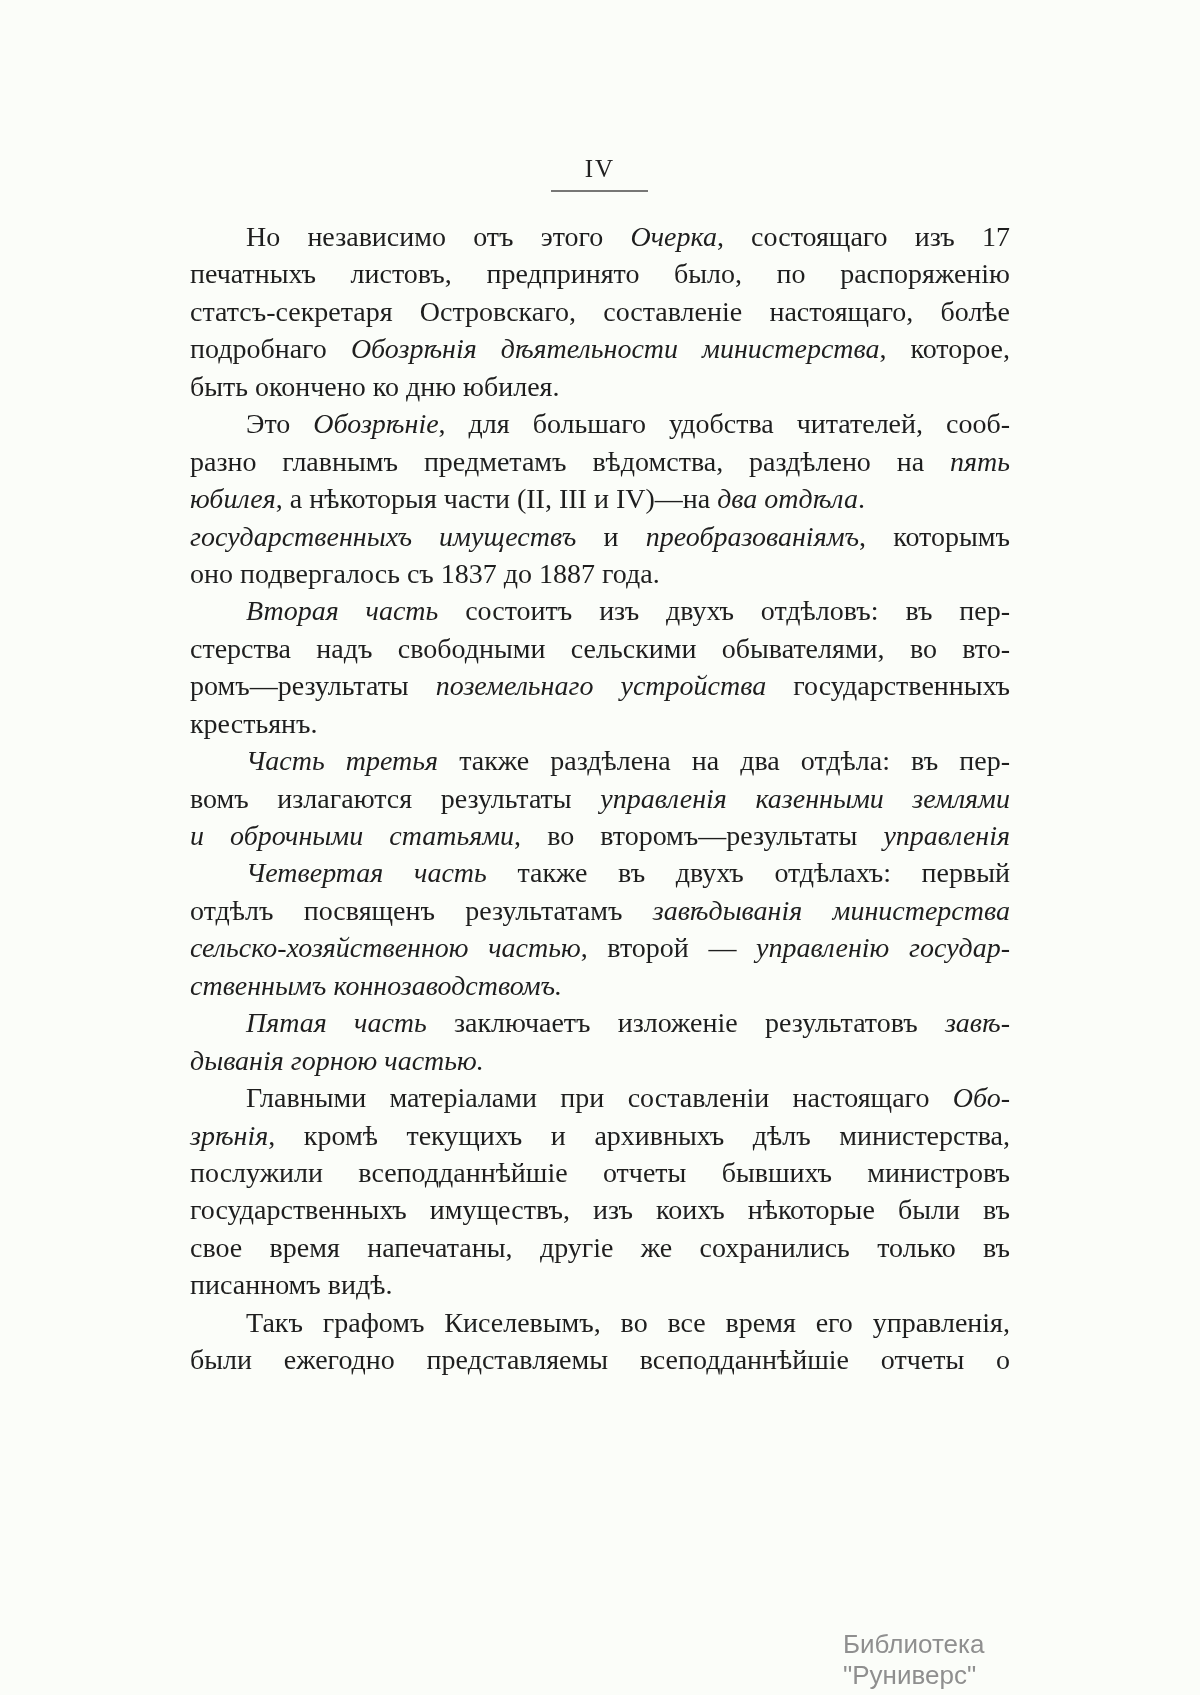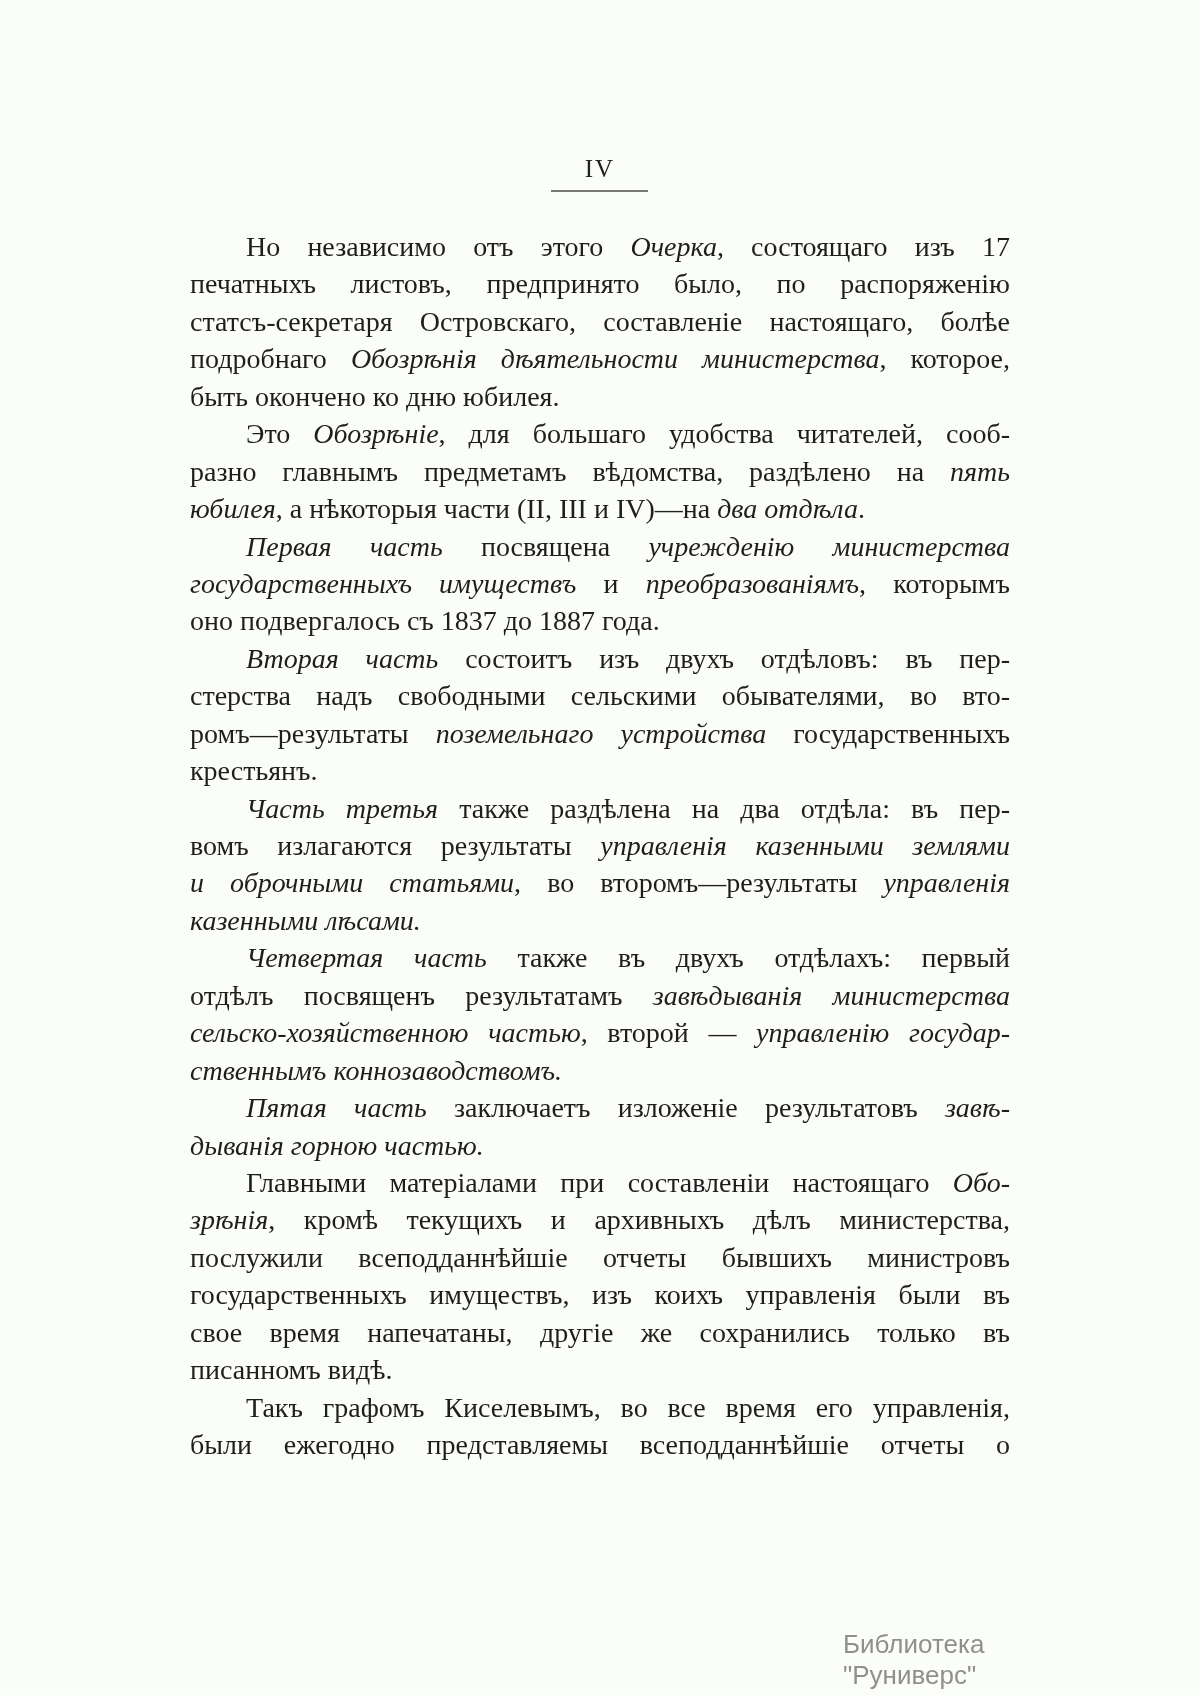--- a/index.html
+++ b/index.html
@@ -35,21 +35,20 @@
     background: #5f5f5f;
     opacity: 0.85;
   }
   .body-text {
     position: absolute;
     top: 218px;
     left: 190px;
     width: 820px;
     font-size: 28px;
     line-height: 37.45px;
-    margin-top: 10px;
   }
   .line {
     text-align: justify;
     text-align-last: justify;
     height: 37.45px;
     white-space: normal;
   }
   .line.endp {
     text-align-last: left;
   }
@@ -76,40 +75,38 @@
   <div class="page-rule"></div>
   <div class="body-text">
       <div class="line ind"><span>Но независимо отъ этого </span><span class="it">Очерка</span><span>, состоящаго изъ 17</span></div>
       <div class="line"><span>печатныхъ листовъ, предпринято было, по распоряженію</span></div>
       <div class="line"><span>статсъ-секретаря Островскаго, составленіе настоящаго, болѣе</span></div>
       <div class="line"><span>подробнаго </span><span class="it">Обозрѣнія дѣятельности министерства</span><span>, которое,</span></div>
       <div class="line endp"><span>быть окончено ко дню юбилея.</span></div>
       <div class="line ind"><span>Это </span><span class="it">Обозрѣніе</span><span>, для большаго удобства читателей, сооб-</span></div>
       <div class="line"><span>разно главнымъ предметамъ вѣдомства, раздѣлено на </span><span class="it">пять</span></div>
       <div class="line endp"><span class="it">юбилея</span><span>, а нѣкоторыя части (II, III и IV)—на </span><span class="it">два отдѣла</span><span>.</span></div>
-      <div class="line ind"><span class="it">Первая часть</span><span> посвящена </span><span class="it">учрежденію министерства</span></div>
       <div class="line"><span class="it">государственныхъ имуществъ</span><span> и </span><span class="it">преобразованіямъ</span><span>, которымъ</span></div>
       <div class="line endp"><span>оно подвергалось съ 1837 до 1887 года.</span></div>
       <div class="line ind"><span class="it">Вторая часть</span><span> состоитъ изъ двухъ отдѣловъ: въ пер-</span></div>
       <div class="line"><span>стерства надъ свободными сельскими обывателями, во вто-</span></div>
       <div class="line"><span>ромъ—результаты </span><span class="it">поземельнаго устройства</span><span> государственныхъ</span></div>
       <div class="line endp"><span>крестьянъ.</span></div>
       <div class="line ind"><span class="it">Часть третья</span><span> также раздѣлена на два отдѣла: въ пер-</span></div>
       <div class="line"><span>вомъ излагаются результаты </span><span class="it">управленія казенными землями</span></div>
       <div class="line"><span class="it">и оброчными статьями</span><span>, во второмъ—результаты </span><span class="it">управленія</span></div>
-      <div class="line endp"><span class="it">казенными лѣсами.</span></div>
       <div class="line ind"><span class="it">Четвертая часть</span><span> также въ двухъ отдѣлахъ: первый</span></div>
       <div class="line"><span>отдѣлъ посвященъ результатамъ </span><span class="it">завѣдыванія министерства</span></div>
       <div class="line"><span class="it">сельско-хозяйственною частью</span><span>, второй — </span><span class="it">управленію государ-</span></div>
       <div class="line endp"><span class="it">ственнымъ коннозаводствомъ.</span></div>
       <div class="line ind"><span class="it">Пятая часть</span><span> заключаетъ изложеніе результатовъ </span><span class="it">завѣ-</span></div>
       <div class="line endp"><span class="it">дыванія горною частью.</span></div>
       <div class="line ind"><span>Главными матеріалами при составленіи настоящаго </span><span class="it">Обо-</span></div>
       <div class="line"><span class="it">зрѣнія</span><span>, кромѣ текущихъ и архивныхъ дѣлъ министерства,</span></div>
       <div class="line"><span>послужили всеподданнѣйшіе отчеты бывшихъ министровъ</span></div>
-      <div class="line"><span>государственныхъ имуществъ, изъ коихъ управленія были въ</span></div>
+      <div class="line"><span>государственныхъ имуществъ, изъ коихъ нѣкоторые были въ</span></div>
       <div class="line"><span>свое время напечатаны, другіе же сохранились только въ</span></div>
       <div class="line endp"><span>писанномъ видѣ.</span></div>
       <div class="line ind"><span>Такъ графомъ Киселевымъ, во все время его управленія,</span></div>
       <div class="line"><span>были ежегодно представляемы всеподданнѣйшіе отчеты о</span></div>
     </div>
   <div class="watermark">Библиотека "Руниверс"</div>
 </div>
 
 </body></html>

